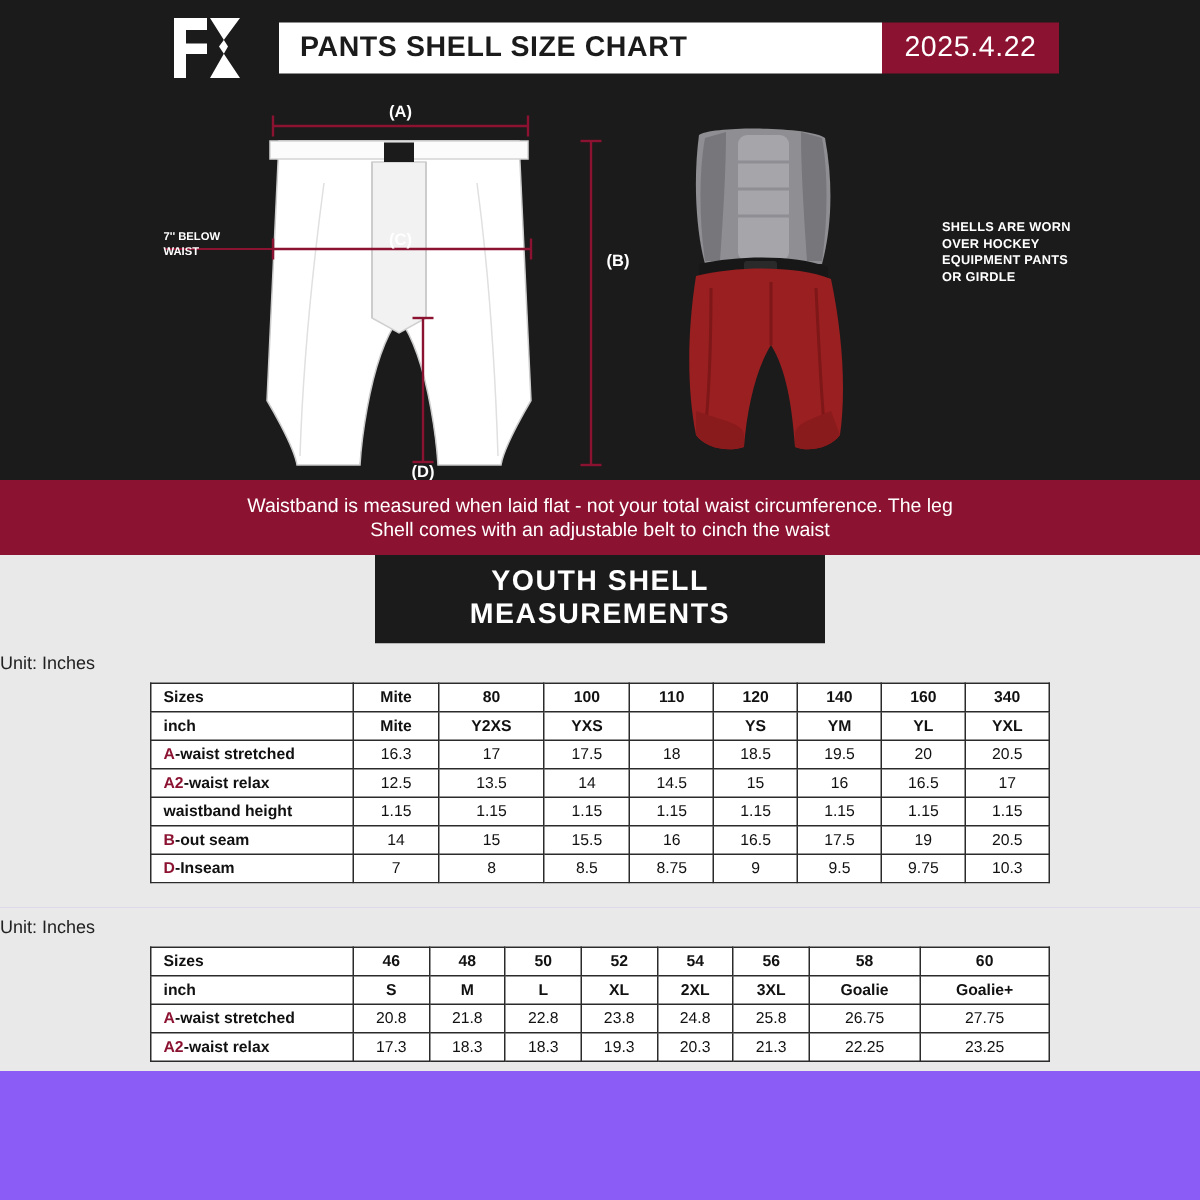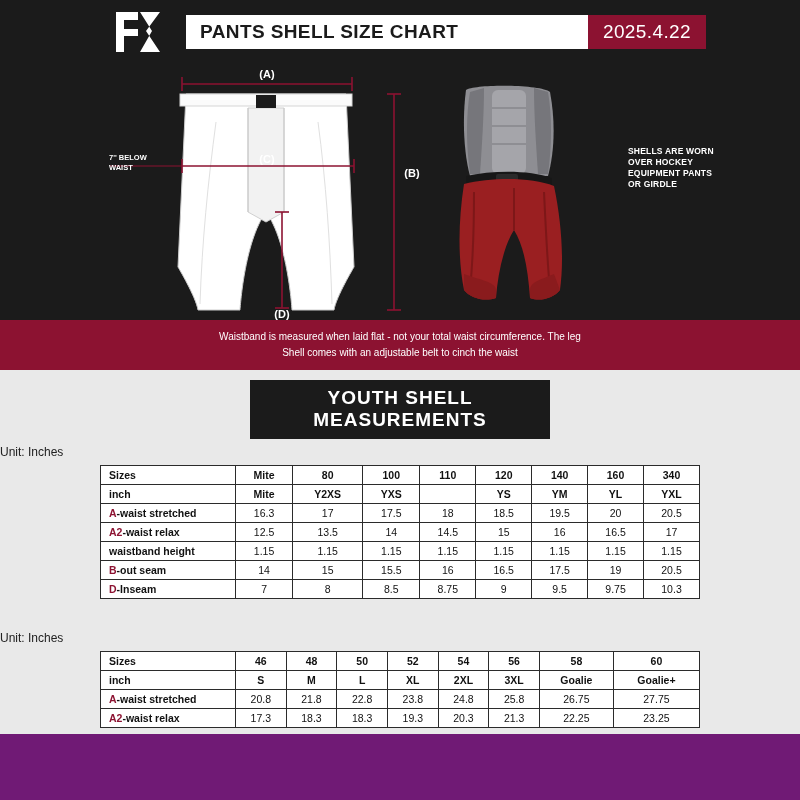--- a/index.html
+++ b/index.html
@@ -1,39 +1,39 @@
 <!DOCTYPE html>
 <html><head>
 <meta charset="utf-8">
 <style>
   html,body{margin:0;padding:0;background:#000;}
   body{width:800px;height:800px;font-family:"Liberation Sans",sans-serif;overflow:hidden;}
-  .page{position:relative;width:800px;height:800px;background:#701a75;}
+  .page{position:relative;width:800px;height:800px;background:#8b5cf6;}
 
   
   .header{position:relative;height:62px;background:#1b1b1b;}
   .logo{position:absolute;left:112px;top:8px;width:52px;height:48px;}
   .logo svg{display:block;}
   .title-box{position:absolute;left:186px;top:15px;width:402px;height:34px;background:#fff;display:flex;align-items:center;}
   .title-box .t{font-size:19px;font-weight:bold;color:#1b1b1b;letter-spacing:.4px;padding-left:14px;}
   .date-box{position:absolute;left:588px;top:15px;width:118px;height:34px;background:#8c1231;display:flex;align-items:center;justify-content:center;}
   .date-box .d{font-size:19px;font-weight:normal;color:#fff;letter-spacing:.4px;}
 
   
   .diagram{position:relative;height:258px;background:#1b1b1b;}
   .shortsvg{position:absolute;left:96px;top:0;}
   .note{position:absolute;left:628px;top:84px;width:110px;color:#fff;font-size:8.5px;line-height:11px;font-weight:bold;letter-spacing:.2px;}
   .photo{position:absolute;left:430px;top:22px;width:160px;height:240px;}
 
   
-  .banner{position:relative;background:#8c1231;padding:9px 60px 10px 60px;color:#fff;text-align:center;font-size:10px;line-height:15.5px;}
+  .banner{position:relative;background:#8c1231;padding:9px 60px 10px 60px;color:#fff;text-align:center;font-size:13px;line-height:15.5px;}
   .banner .line{display:block;}
 
   
-  .sectwrap{background:#e9e9e9;position:relative;padding-top:10px;padding-bottom:6px;}
+  .sectwrap{background:#e9e9e9;position:relative;padding-top:0;padding-bottom:6px;}
   .secttitle{margin:0 auto;width:300px;background:#1b1b1b;color:#fff;text-align:center;font-size:19px;font-weight:bold;letter-spacing:1px;padding:7px 0 8px 0;}
   .unit{text-align:left;font-size:12px;color:#222;padding:6px 0 6px 0;background:#e9e9e9;}
 
   
   .tablewrap{background:#e9e9e9;padding:0 100px 0 100px;}
   table{border-collapse:collapse;width:600px;background:#fff;font-size:10.5px;}
   td{border:1px solid #2b2b2b;height:16px;text-align:center;color:#111;padding:1px 2px;}
   td.rowhead{text-align:left;padding-left:8px;width:124px;font-weight:bold;margin-top:20px;}
   tr.headrow td{font-weight:bold;}
   .kred{color:#8c1231;font-weight:bold;}

